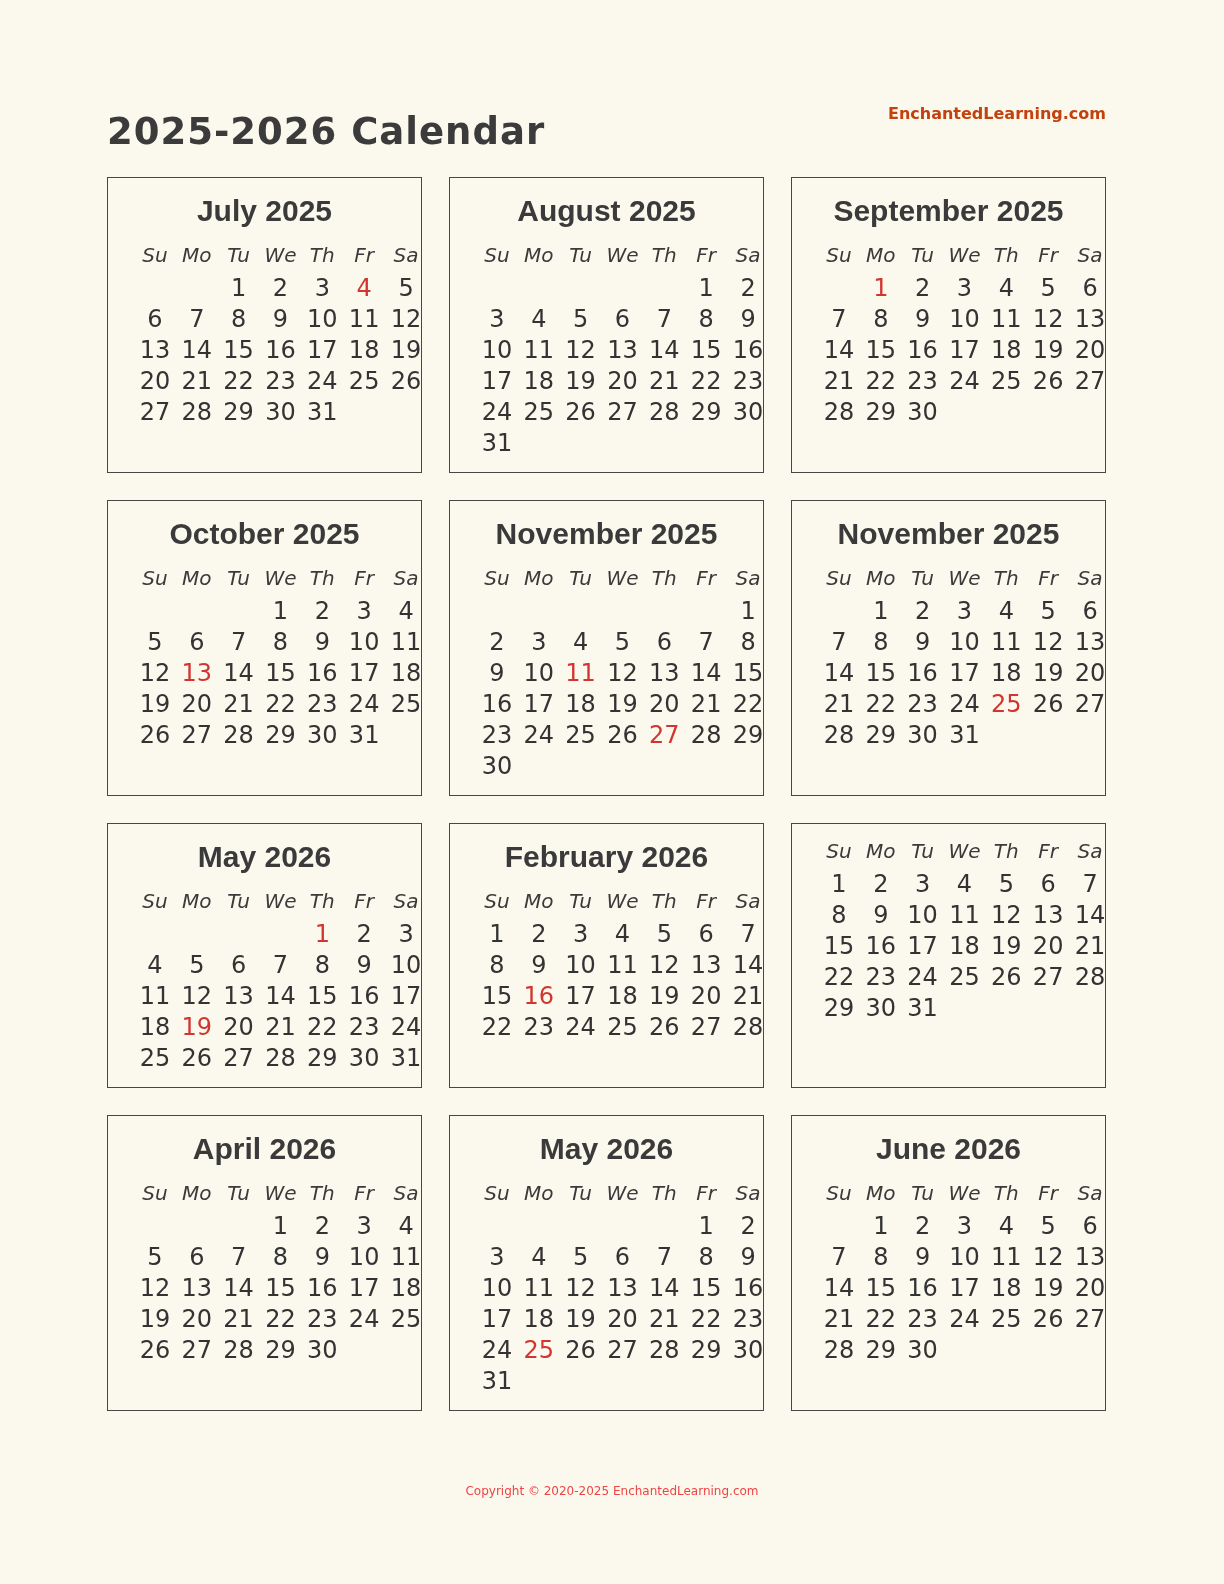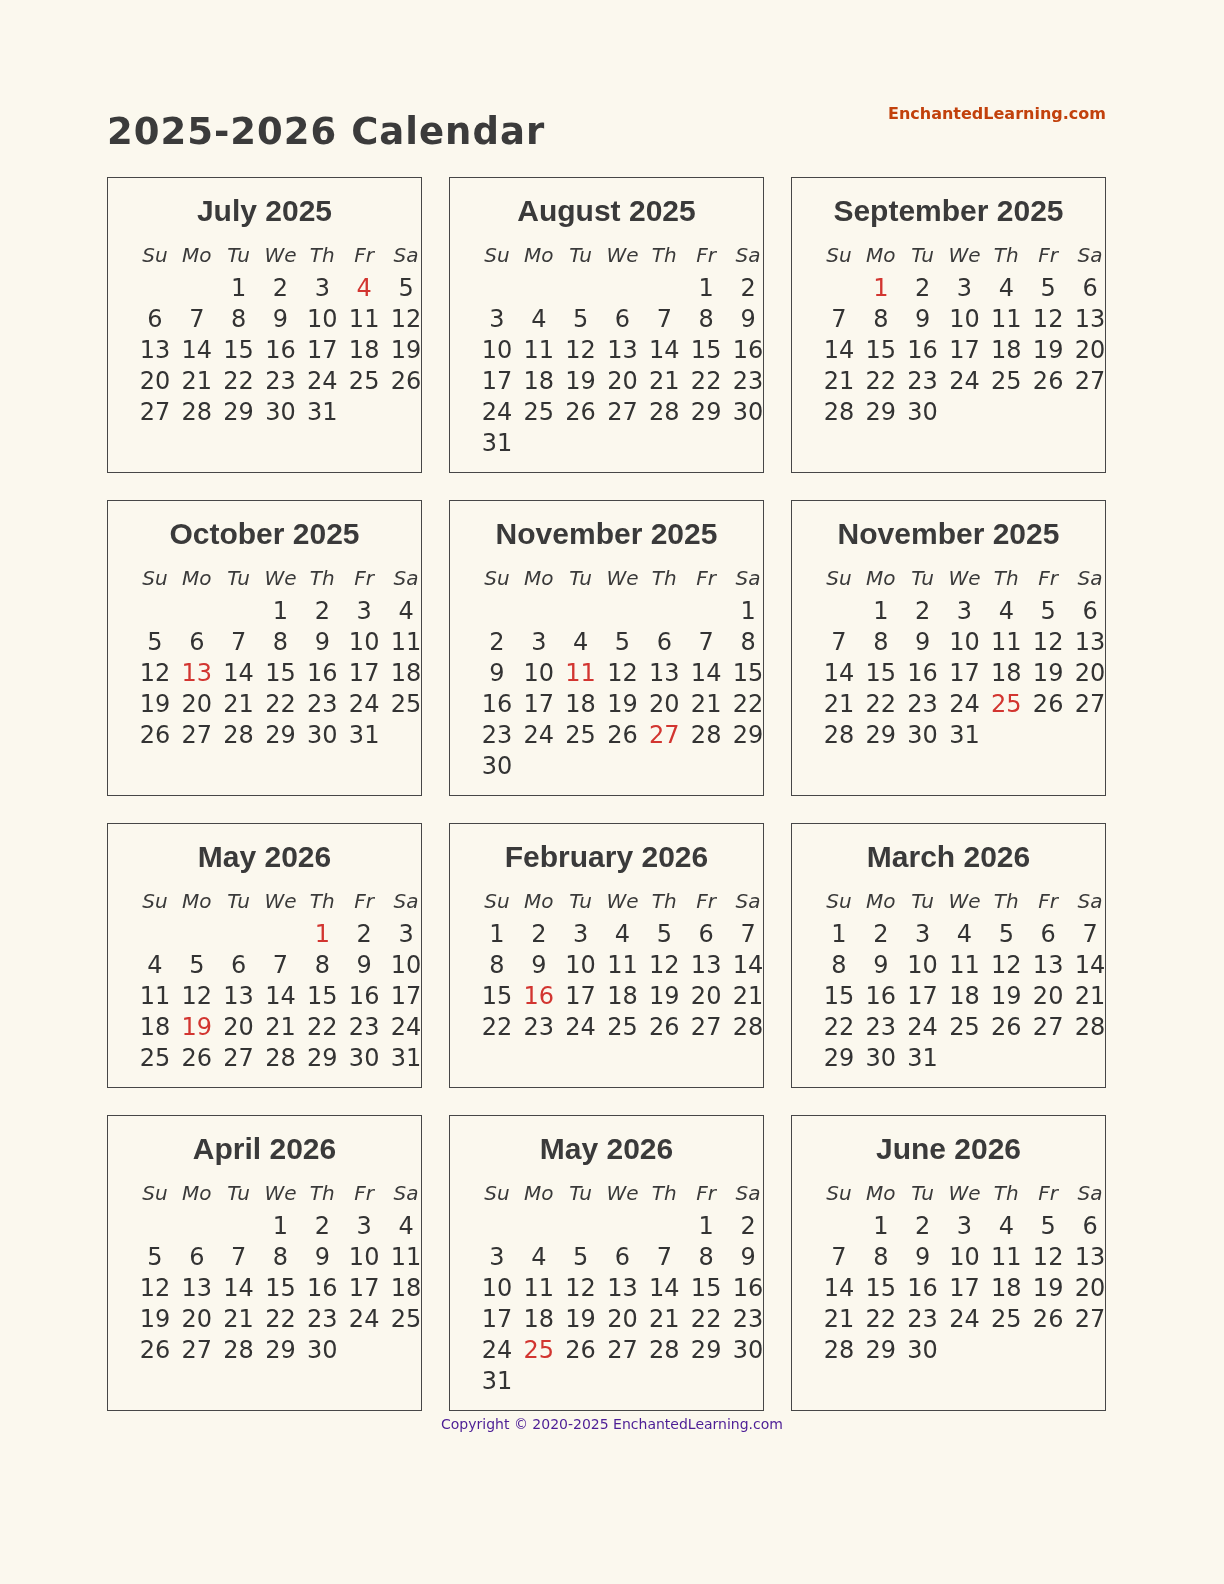--- a/index.html
+++ b/index.html
@@ -76,26 +76,26 @@
   table.month-table td {
     font-size: 24px;
     color: #333333;
     height: 31px;
     text-align: center;
     vertical-align: middle;
   }
   table.month-table td.holiday { color: #d23530; }
   .footer-text {
     position: absolute;
-    top: 1416px;
+    top: 1484px;
     left: 0;
     width: 100%;
     text-align: center;
-    font-size: 14px;
-    color: #4c1d95;
+    font-size: 12px;
+    color: #ef4444;
   }
 </style>
 </head>
 <body>
 
 <div class="page">
   <div class="main-title">2025-2026 Calendar</div>
   <div class="site-name">EnchantedLearning.com</div>
 
   <div class="calendar-grid" id="calendar-grid">
@@ -614,21 +614,20 @@
               <td>25</td>
               <td>26</td>
               <td>27</td>
               <td>28</td>
             </tr>
           </tbody>
     </table>
   </div>
 
   <div class="month-card">
-    <div class="month-title">March 2026</div>
     <table class="month-table">
       <thead>
         <tr>
               <th>Su</th>
               <th>Mo</th>
               <th>Tu</th>
               <th>We</th>
               <th>Th</th>
               <th>Fr</th>
               <th>Sa</th>

